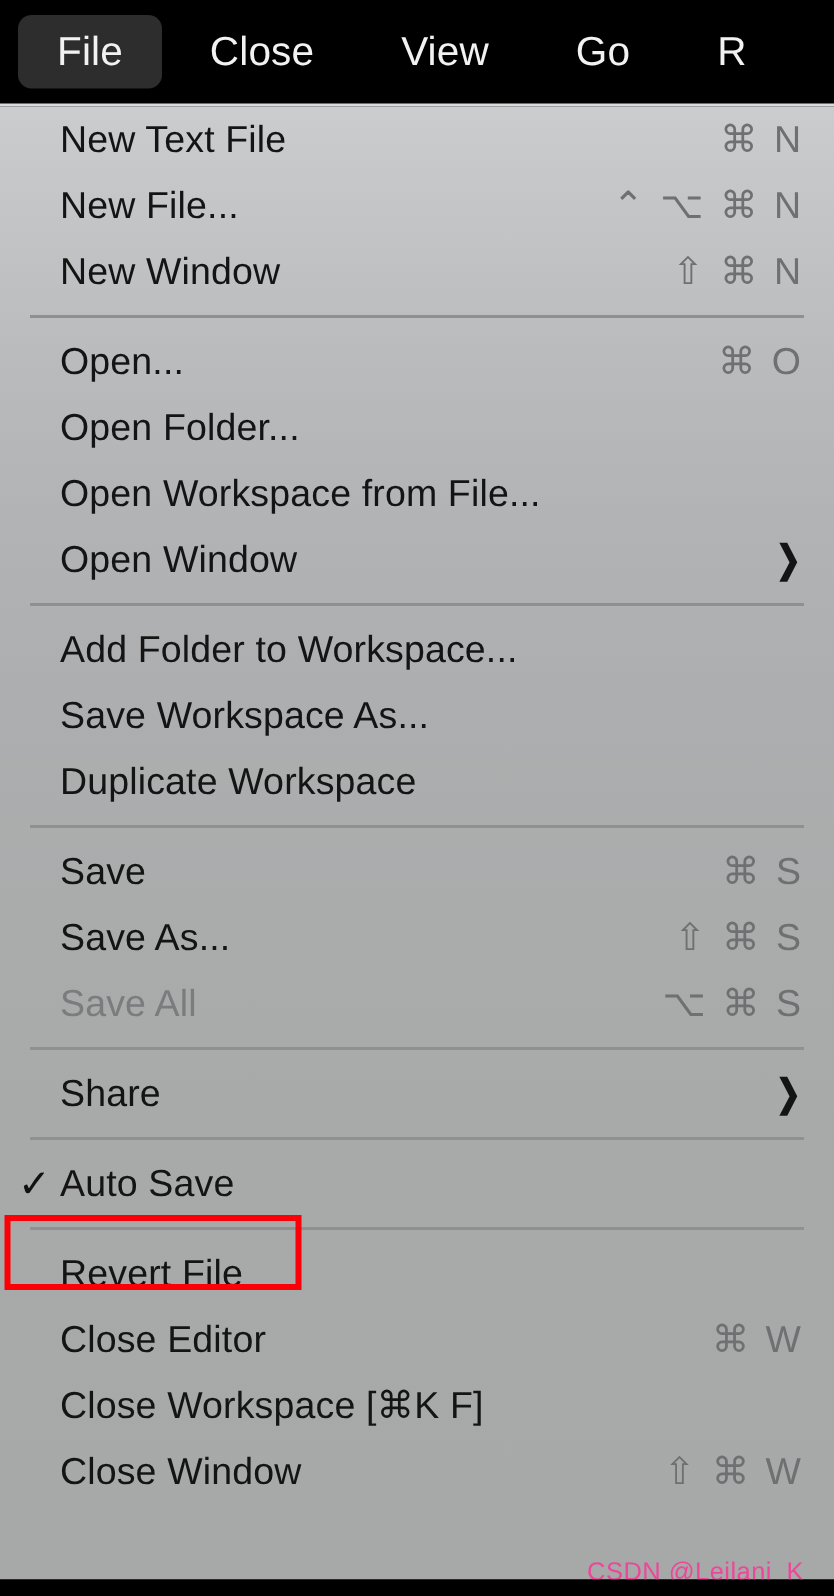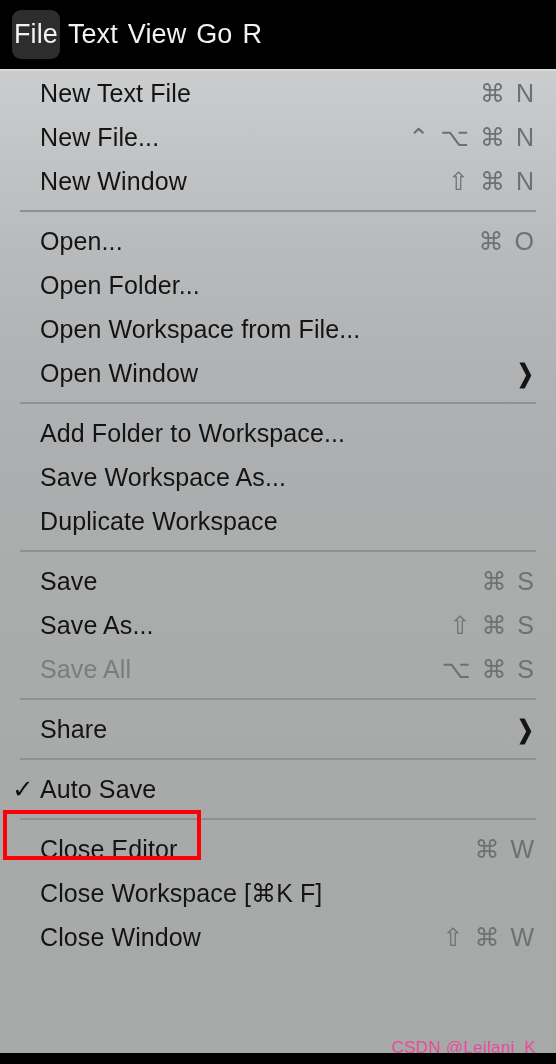--- a/index.html
+++ b/index.html
@@ -33,21 +33,21 @@
     align-items: center;
     padding-left: 12px;
     box-sizing: border-box;
     overflow: hidden;
     white-space: nowrap;
   }
   .menubar-item {
     color: #f2f2f2;
     font-size: 27px;
     line-height: 1;
-    padding: 11px 2px;
+    padding: 11px 26px;
     border-radius: 9px;
     margin-right: 6px;
     letter-spacing: 0.1px;
   }
   .menubar-item.active {
     background: #2d2d2d;
   }
 
   
   .menubar-underline {
@@ -166,21 +166,21 @@
     background: #000000;
   }
 </style>
 </head>
 <body>
 
 <div id="app">
 
   <div class="menubar" id="menubar">
       <div class="menubar-item active">File</div>
-      <div class="menubar-item">Text</div>
+      <div class="menubar-item">Close</div>
       <div class="menubar-item">View</div>
       <div class="menubar-item">Go</div>
       <div class="menubar-item">R</div>
     </div>
   <div class="menubar-underline"></div>
 
   <div class="menu-panel" id="menu-panel">
       <div class="menu-row">
         <span class="label">New Text File</span>
         <span class="spacer"></span>
@@ -251,20 +251,24 @@
         <span class="chevron">❯</span>
       </div>
       <div class="separator"></div>
       <div class="menu-row checked">
         <span class="check">✓</span>
         <span class="label">Auto Save</span>
         <span class="spacer"></span>
       </div>
       <div class="separator"></div>
       <div class="menu-row">
+        <span class="label">Revert File</span>
+        <span class="spacer"></span>
+      </div>
+      <div class="menu-row">
         <span class="label">Close Editor</span>
         <span class="spacer"></span>
         <span class="shortcut">⌘ W</span>
       </div>
       <div class="menu-row">
         <span class="label">Close Workspace [⌘K F]</span>
         <span class="spacer"></span>
       </div>
       <div class="menu-row">
         <span class="label">Close Window</span>

